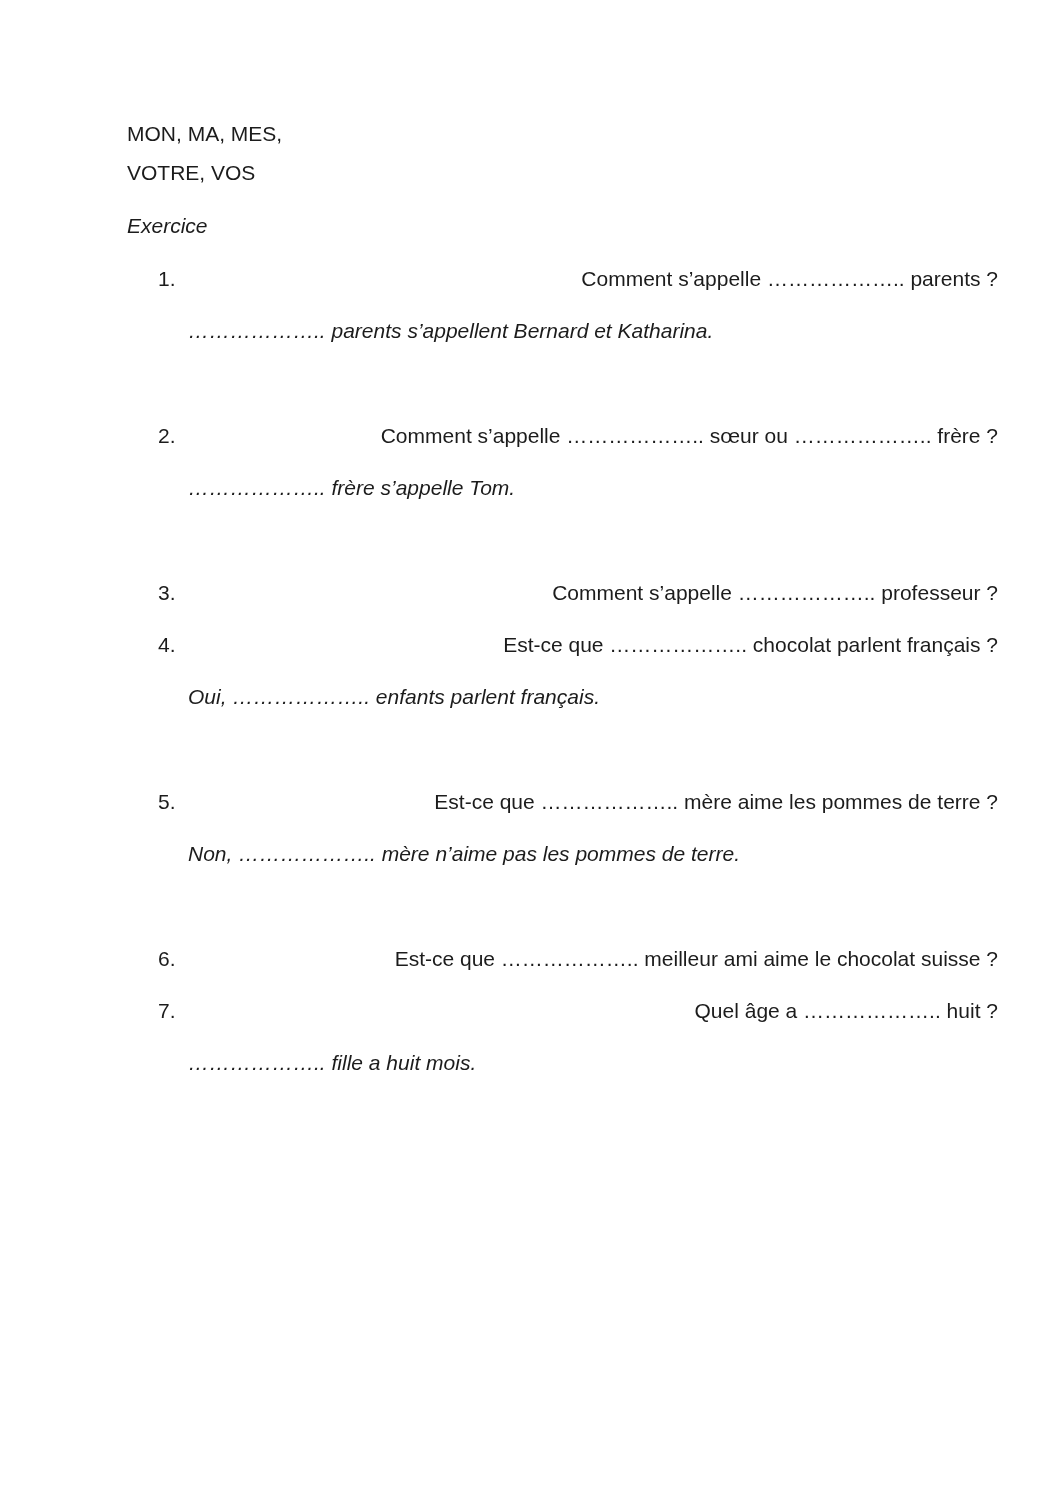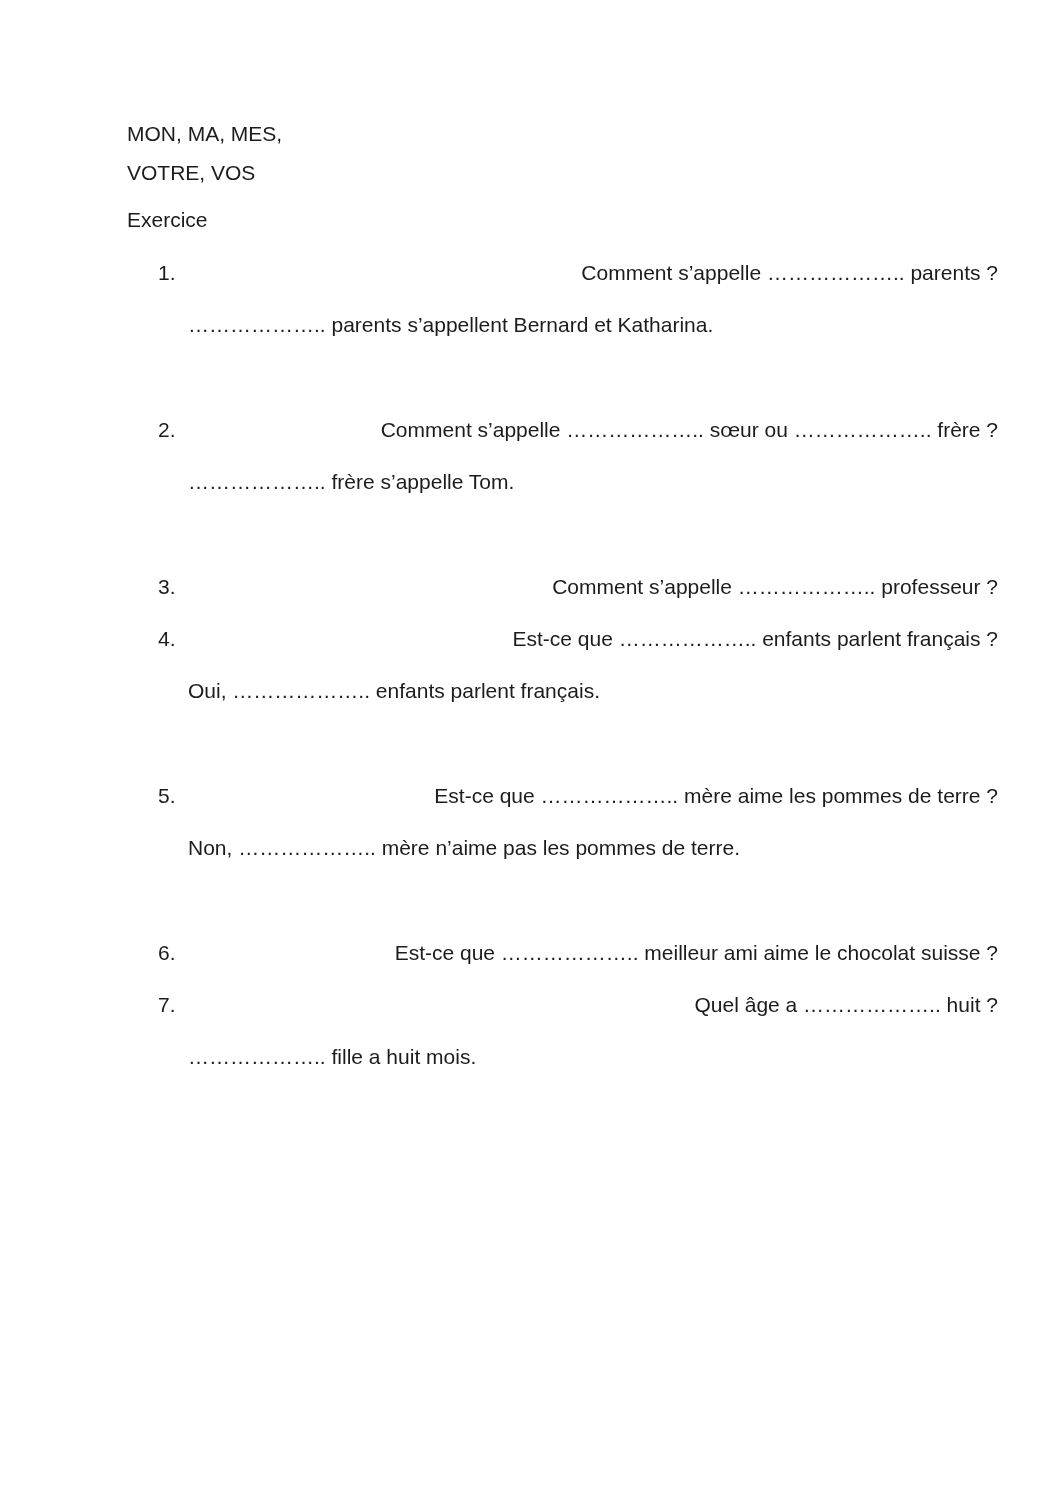--- a/index.html
+++ b/index.html
@@ -18,41 +18,43 @@
     line-height: 39px;
     color: #1c1c1c;
   }
   .content {
     padding: 114px 60px 0 127px;
   }
   .hline {
     margin: 0;
   }
   .hline-last {
-    margin-bottom: 8px;
+    margin-bottom: 14px;
   }
   .exercise-heading {
     margin: 0 0 14px 0;
+    font-style: italic;
   }
   .item .q-row {
     display: flex;
     margin: 0 0 13px 0;
   }
   .item .num {
     display: inline-block;
     margin-left: 31px;
     width: 30px;
     flex: 0 0 30px;
   }
   .item .q-text {
     flex: 1 1 auto;
     text-align: right;
   }
   .item .a-row {
     margin: 0 0 66px 61px;
+    font-style: italic;
   }
   .item:last-child .a-row {
     margin-bottom: 4px;
   }
 </style>
 </head>
 <body>
 
 <div class="page">
   <div class="content">
@@ -83,21 +85,21 @@
       <div class="item">
         <div class="q-row">
           <span class="num">3.</span>
           <span class="q-text">Comment s’appelle ……………….. professeur ?</span>
         </div>
       </div>
 
       <div class="item">
         <div class="q-row">
           <span class="num">4.</span>
-          <span class="q-text">Est-ce que ……………….. enfants parlent français ?</span>
+          <span class="q-text">Est-ce que ……………….. chocolat parlent français ?</span>
         </div>
         <p class="a-row">Oui, ……………….. enfants parlent français.</p>
       </div>
 
       <div class="item">
         <div class="q-row">
           <span class="num">5.</span>
           <span class="q-text">Est-ce que ……………….. mère aime les pommes de terre ?</span>
         </div>
         <p class="a-row">Non, ……………….. mère n’aime pas les pommes de terre.</p>

